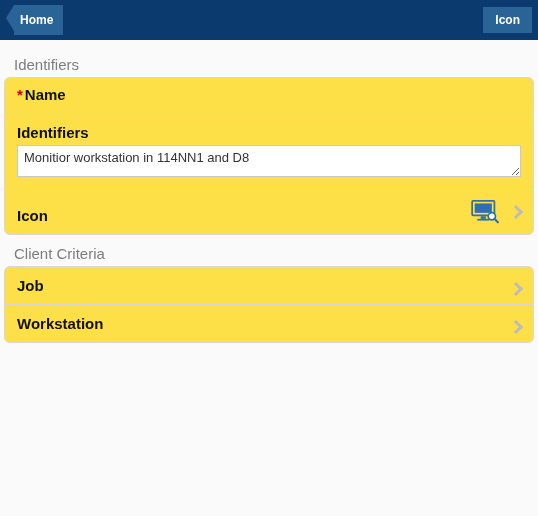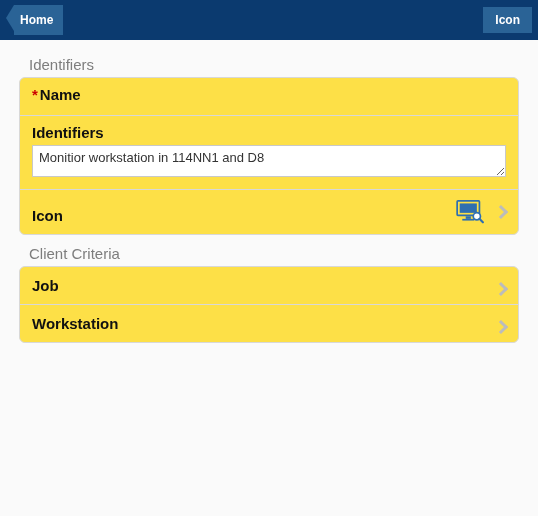--- a/index.html
+++ b/index.html
@@ -42,21 +42,21 @@
     background: #2a6396;
     color: #fff;
     font-size: 12px;
     font-weight: bold;
     height: 26px;
     padding: 0 12px;
     border: none;
     cursor: pointer;
   }
 
-  .content { padding: 6px 19px; }
+  .content { padding: 6px 4px; }
 
   .section-title {
     color: #7d7d7d;
     font-size: 15px;
     padding: 10px 10px 4px 10px;
   }
 
   .group {
     background: #fde047;
     border: 1px solid #d8d8d8;

